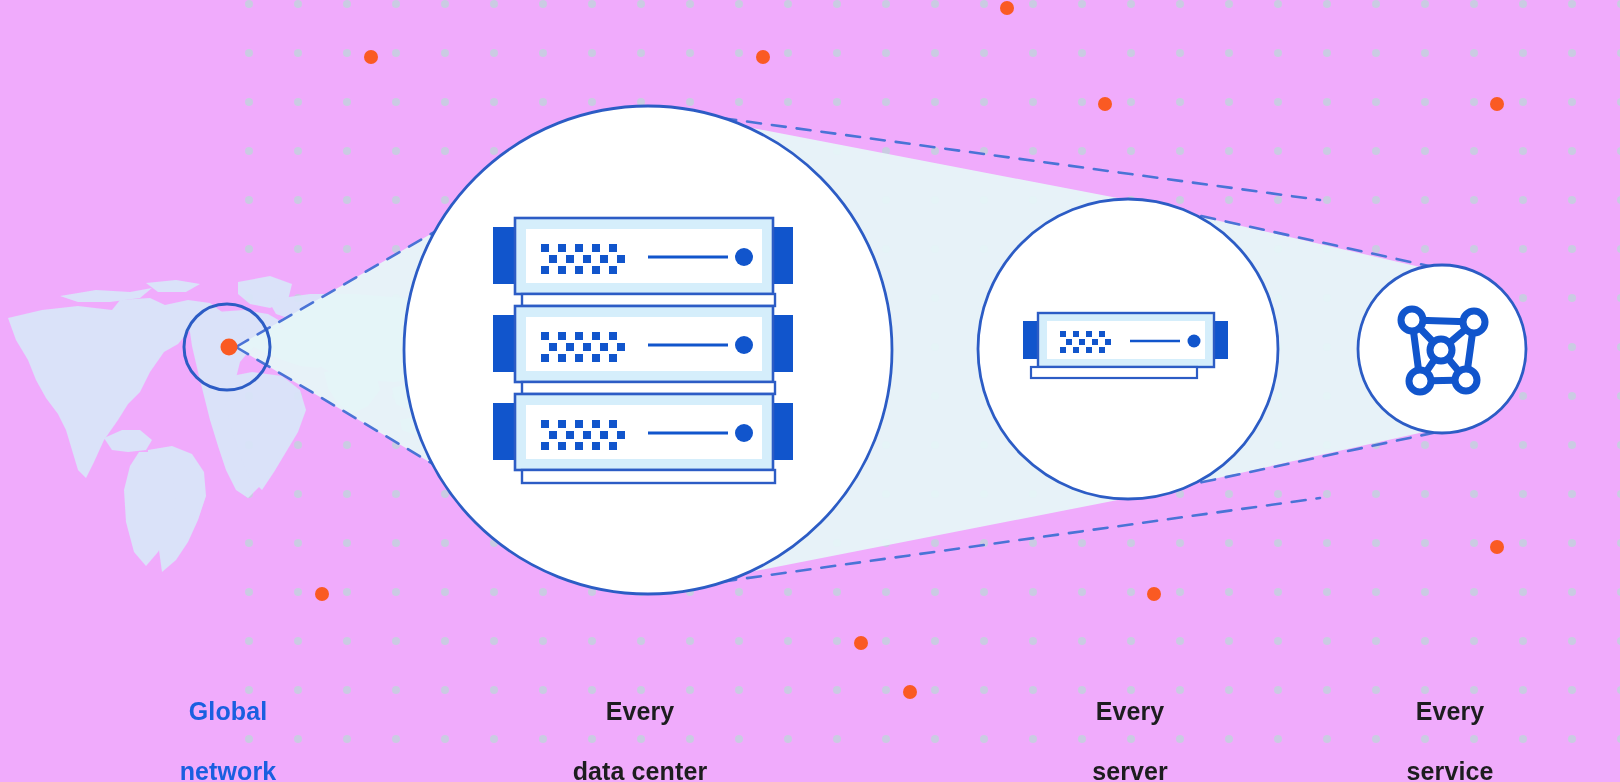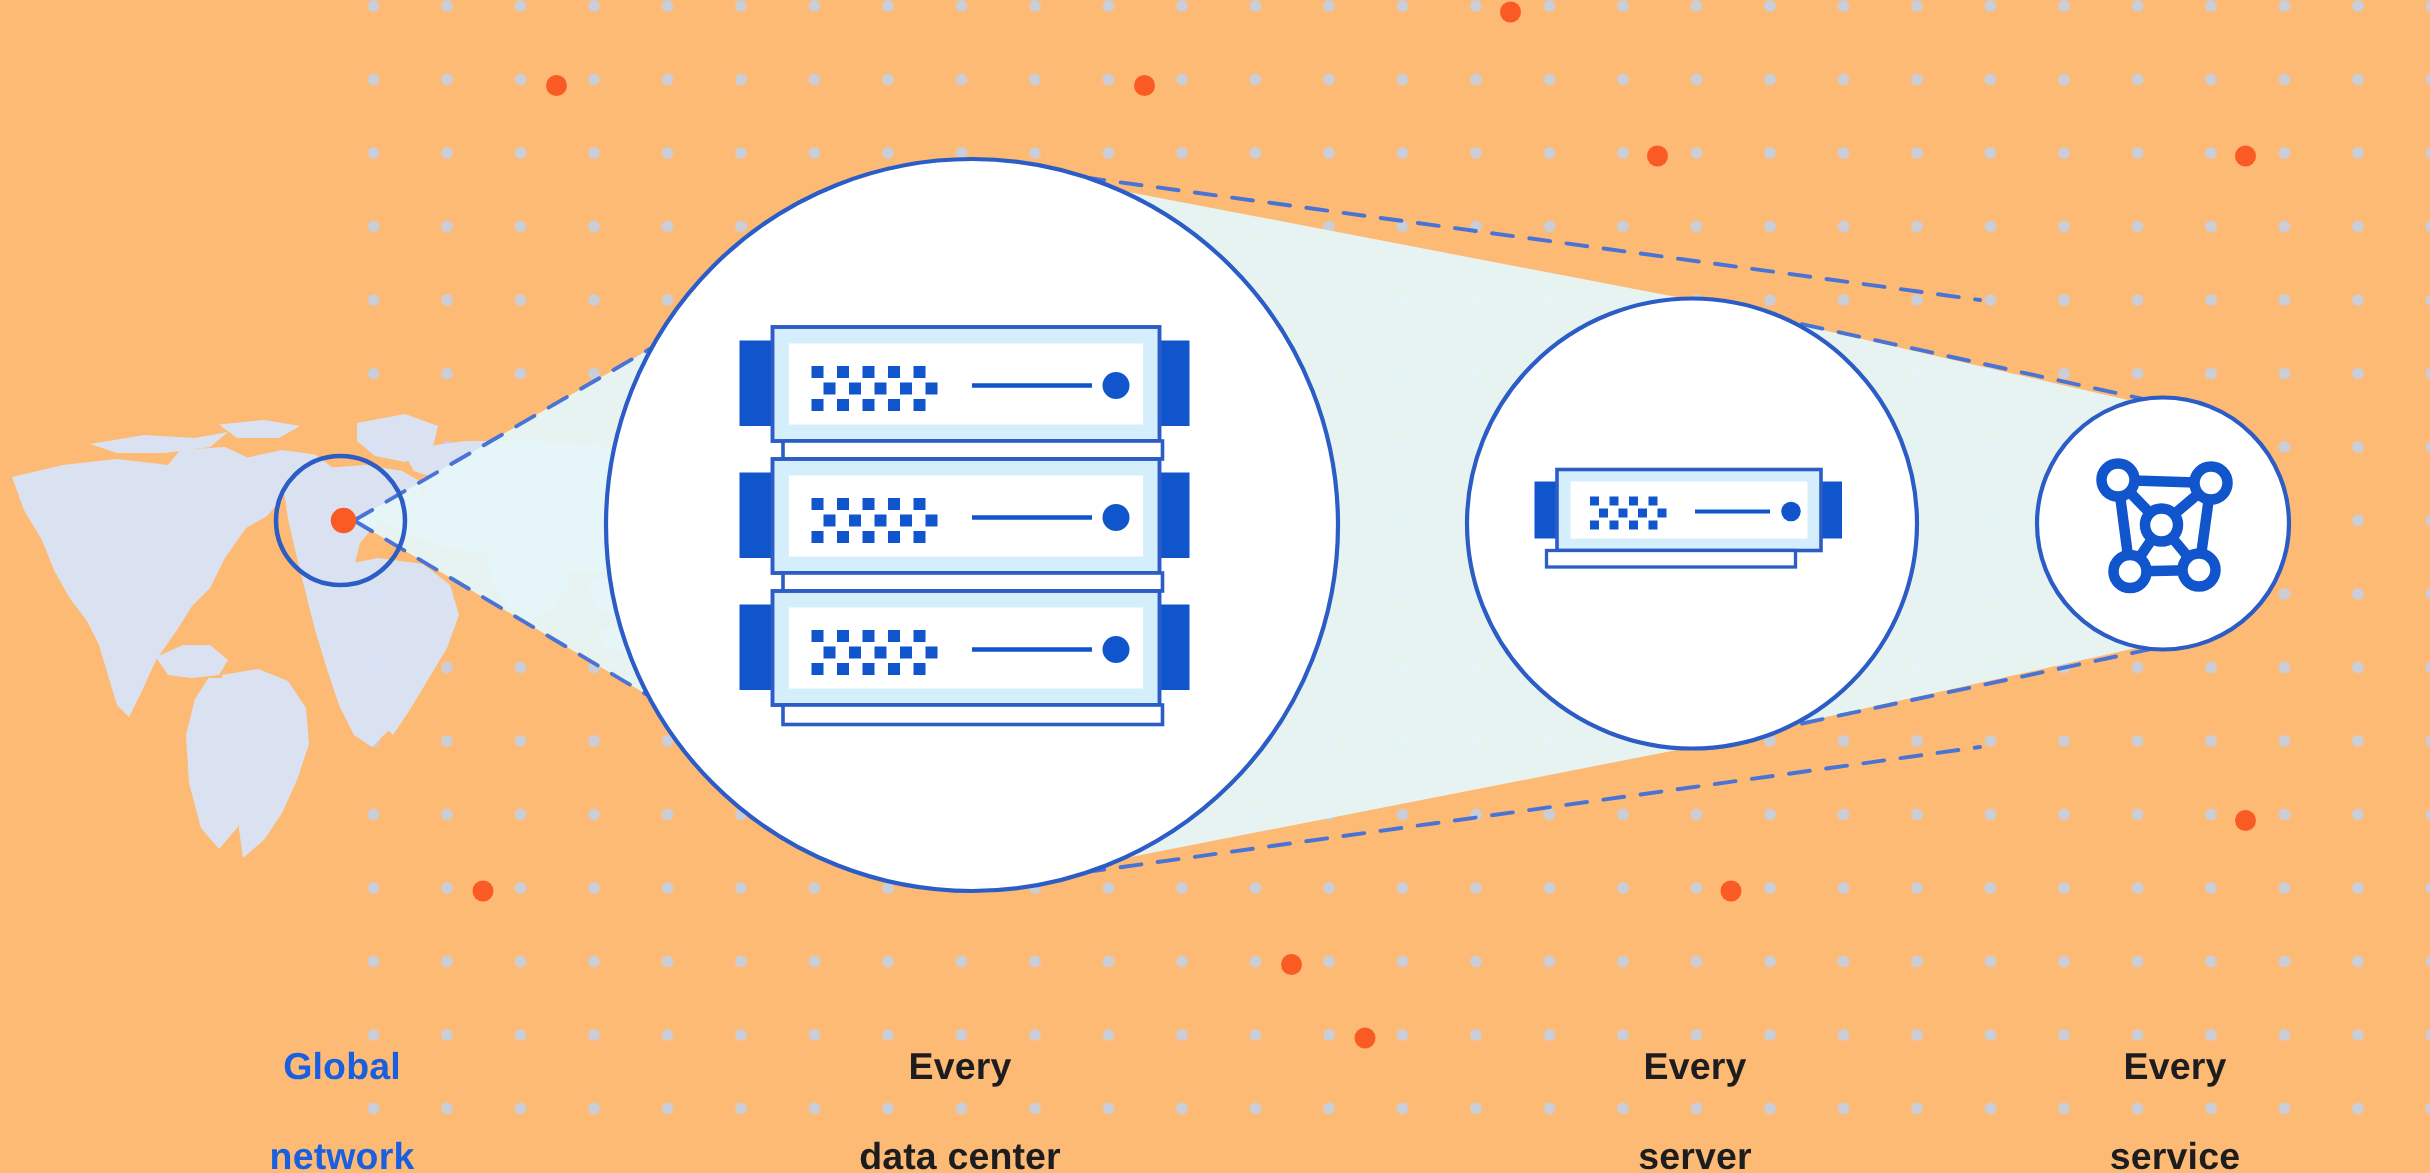--- a/index.html
+++ b/index.html
@@ -7,21 +7,21 @@
   body{
     width:1620px;height:782px;
     background:#ffffff;
     font-family:"Liberation Sans", sans-serif;
     overflow:hidden;
     position:relative;
   }
   #stage{
     position:relative;
     width:1620px;height:782px;
-    background:#fdba74;
+    background:#f0abfc;
   }
   #diagram-svg{
     position:absolute;
     left:0;top:0;
     width:1620px;height:782px;
     display:block;
   }
   .label{
     position:absolute;
     text-align:center;

